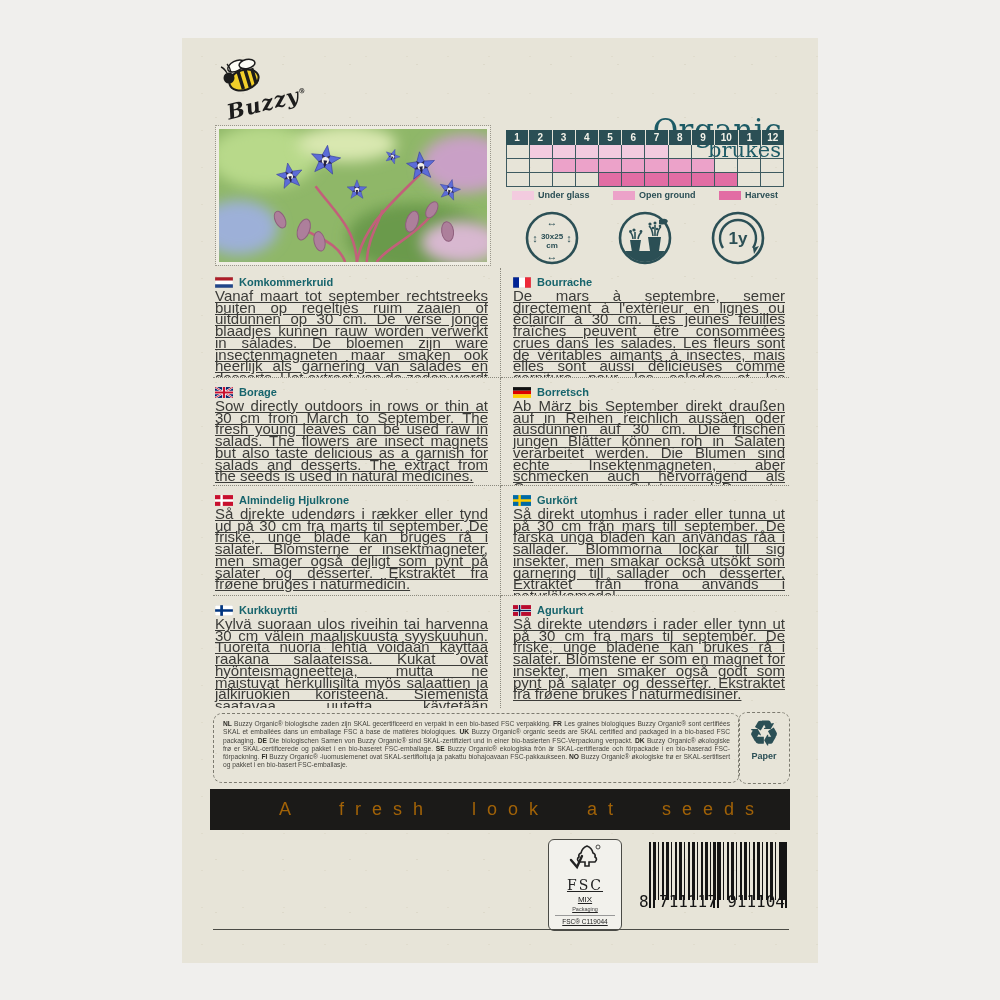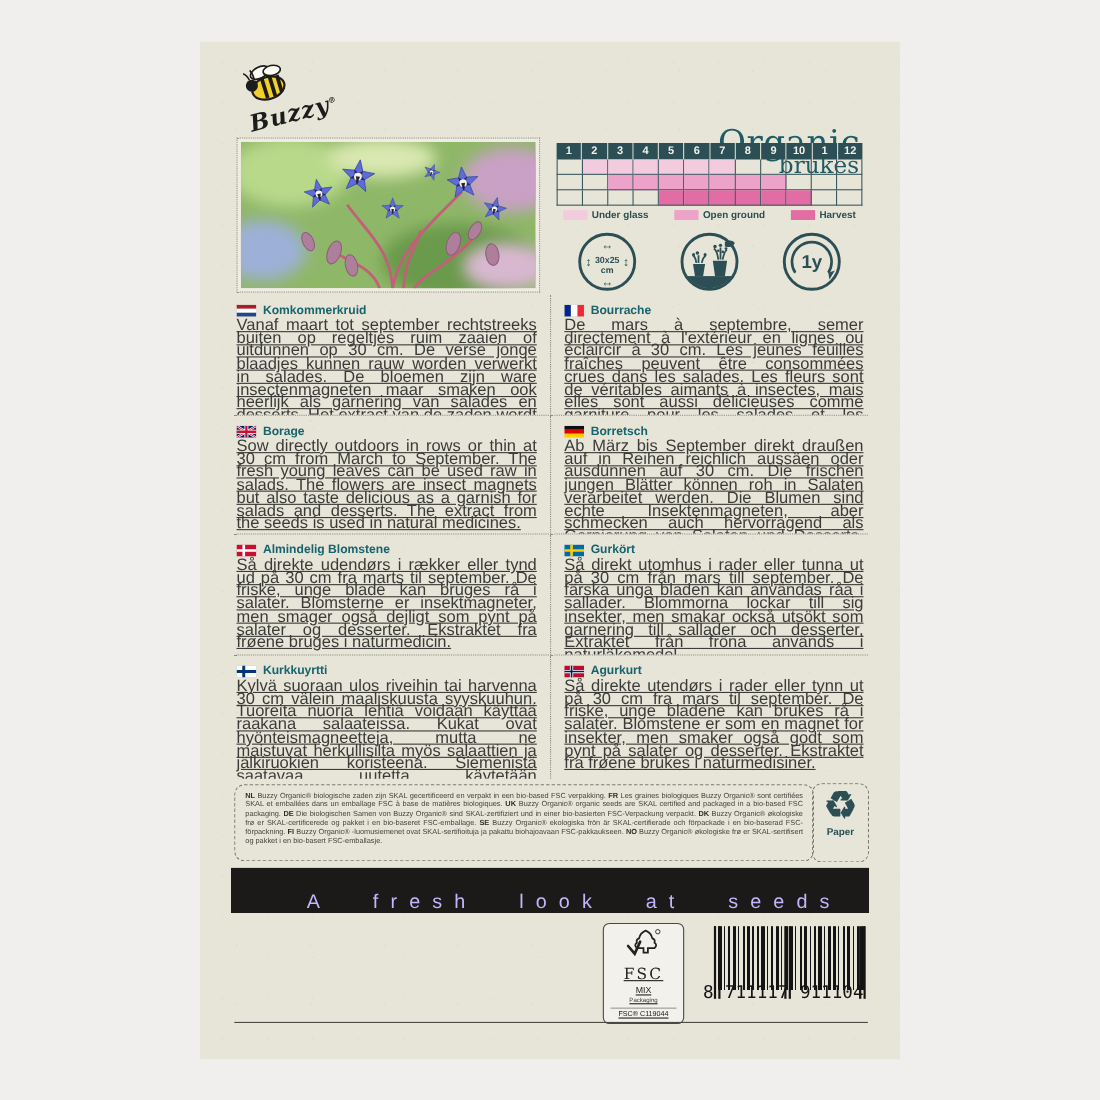--- a/index.html
+++ b/index.html
@@ -69,21 +69,21 @@
     border:1px dashed #7d7b70; border-radius:9px; padding:6px 9px;
     font-size:6.7px; line-height:8.3px; color:#46453f; text-align:justify; }
   .fineprint b { color:#2c2b26; }
   .paper-box { position:absolute; left:556px; top:674px; width:52px; height:72px;
     border:1px dashed #7d7b70; border-radius:9px; text-align:center; color:#2b4f55; }
   .recycle-glyph { font-size:34px; line-height:40px; font-weight:bold; }
   .paper-label { font-size:9px; font-weight:bold; margin-top:-2px; }
 
   
   .banner { position:absolute; left:28px; top:751px; width:580px; height:41px;
-    background:#1b1a18; color:#c4b5fd; display:flex; align-items:flex-end; justify-content:center;
+    background:#1b1a18; color:#a16207; display:flex; align-items:center; justify-content:center;
     font-size:18px; letter-spacing:11px; word-spacing:22px; white-space:nowrap; overflow:hidden;padding-left:44px; }
 
   
   .fsc-label { position:absolute; left:366px; top:801px; width:74px; height:92px;
     background:#f2f1ec; border:1.5px solid #4a4a45; border-radius:6px;
     text-align:center; color:#222; padding-top:3px;text-decoration:underline; }
   .fsc-label svg { width:34px; height:30px; }
   .fsc-name { font-family:"DejaVu Serif", serif; font-size:14px; letter-spacing:2px; }
   .fsc-mix { font-size:8px; margin-top:2px; }
   .fsc-pkg { font-size:5.5px; margin-top:2px; color:#444; }
@@ -344,21 +344,21 @@
       </div>
       <p>Ab März bis September direkt draußen auf in Reihen reichlich aussäen oder ausdünnen auf 30 cm. Die frischen jungen Blätter können roh in Salaten verarbeitet werden. Die Blumen sind echte Insektenmagneten, aber schmecken auch hervorragend als Garnierung von Salaten und Desserts. Der Kernextrakt wird in der Naturheilkunde verwendet.</p>
     </section>
 
     <section class="lang-block col-l row-sep">
       <div class="lang-head">
         <svg viewBox="0 0 60 36">
             <rect width="60" height="36" fill="#C8102E"></rect>
             <path d="M22,0 V36 M0,18 H60" stroke="#fff" stroke-width="8"></path>
           </svg>
-        <h3>Almindelig Blomstene</h3>
+        <h3>Almindelig Hjulkrone</h3>
       </div>
       <p>Så direkte udendørs i rækker eller tynd ud på 30 cm fra marts til september. De friske, unge blade kan bruges rå i salater. Blomsterne er insektmagneter, men smager også dejligt som pynt på salater og desserter. Ekstraktet fra frøene bruges i naturmedicin.</p>
     </section>
     <section class="lang-block col-r row-sep">
       <div class="lang-head">
         <svg viewBox="0 0 60 36">
             <rect width="60" height="36" fill="#006AA7"></rect>
             <path d="M22,0 V36 M0,18 H60" stroke="#FECC00" stroke-width="8"></path>
           </svg>
         <h3>Gurkört</h3>

